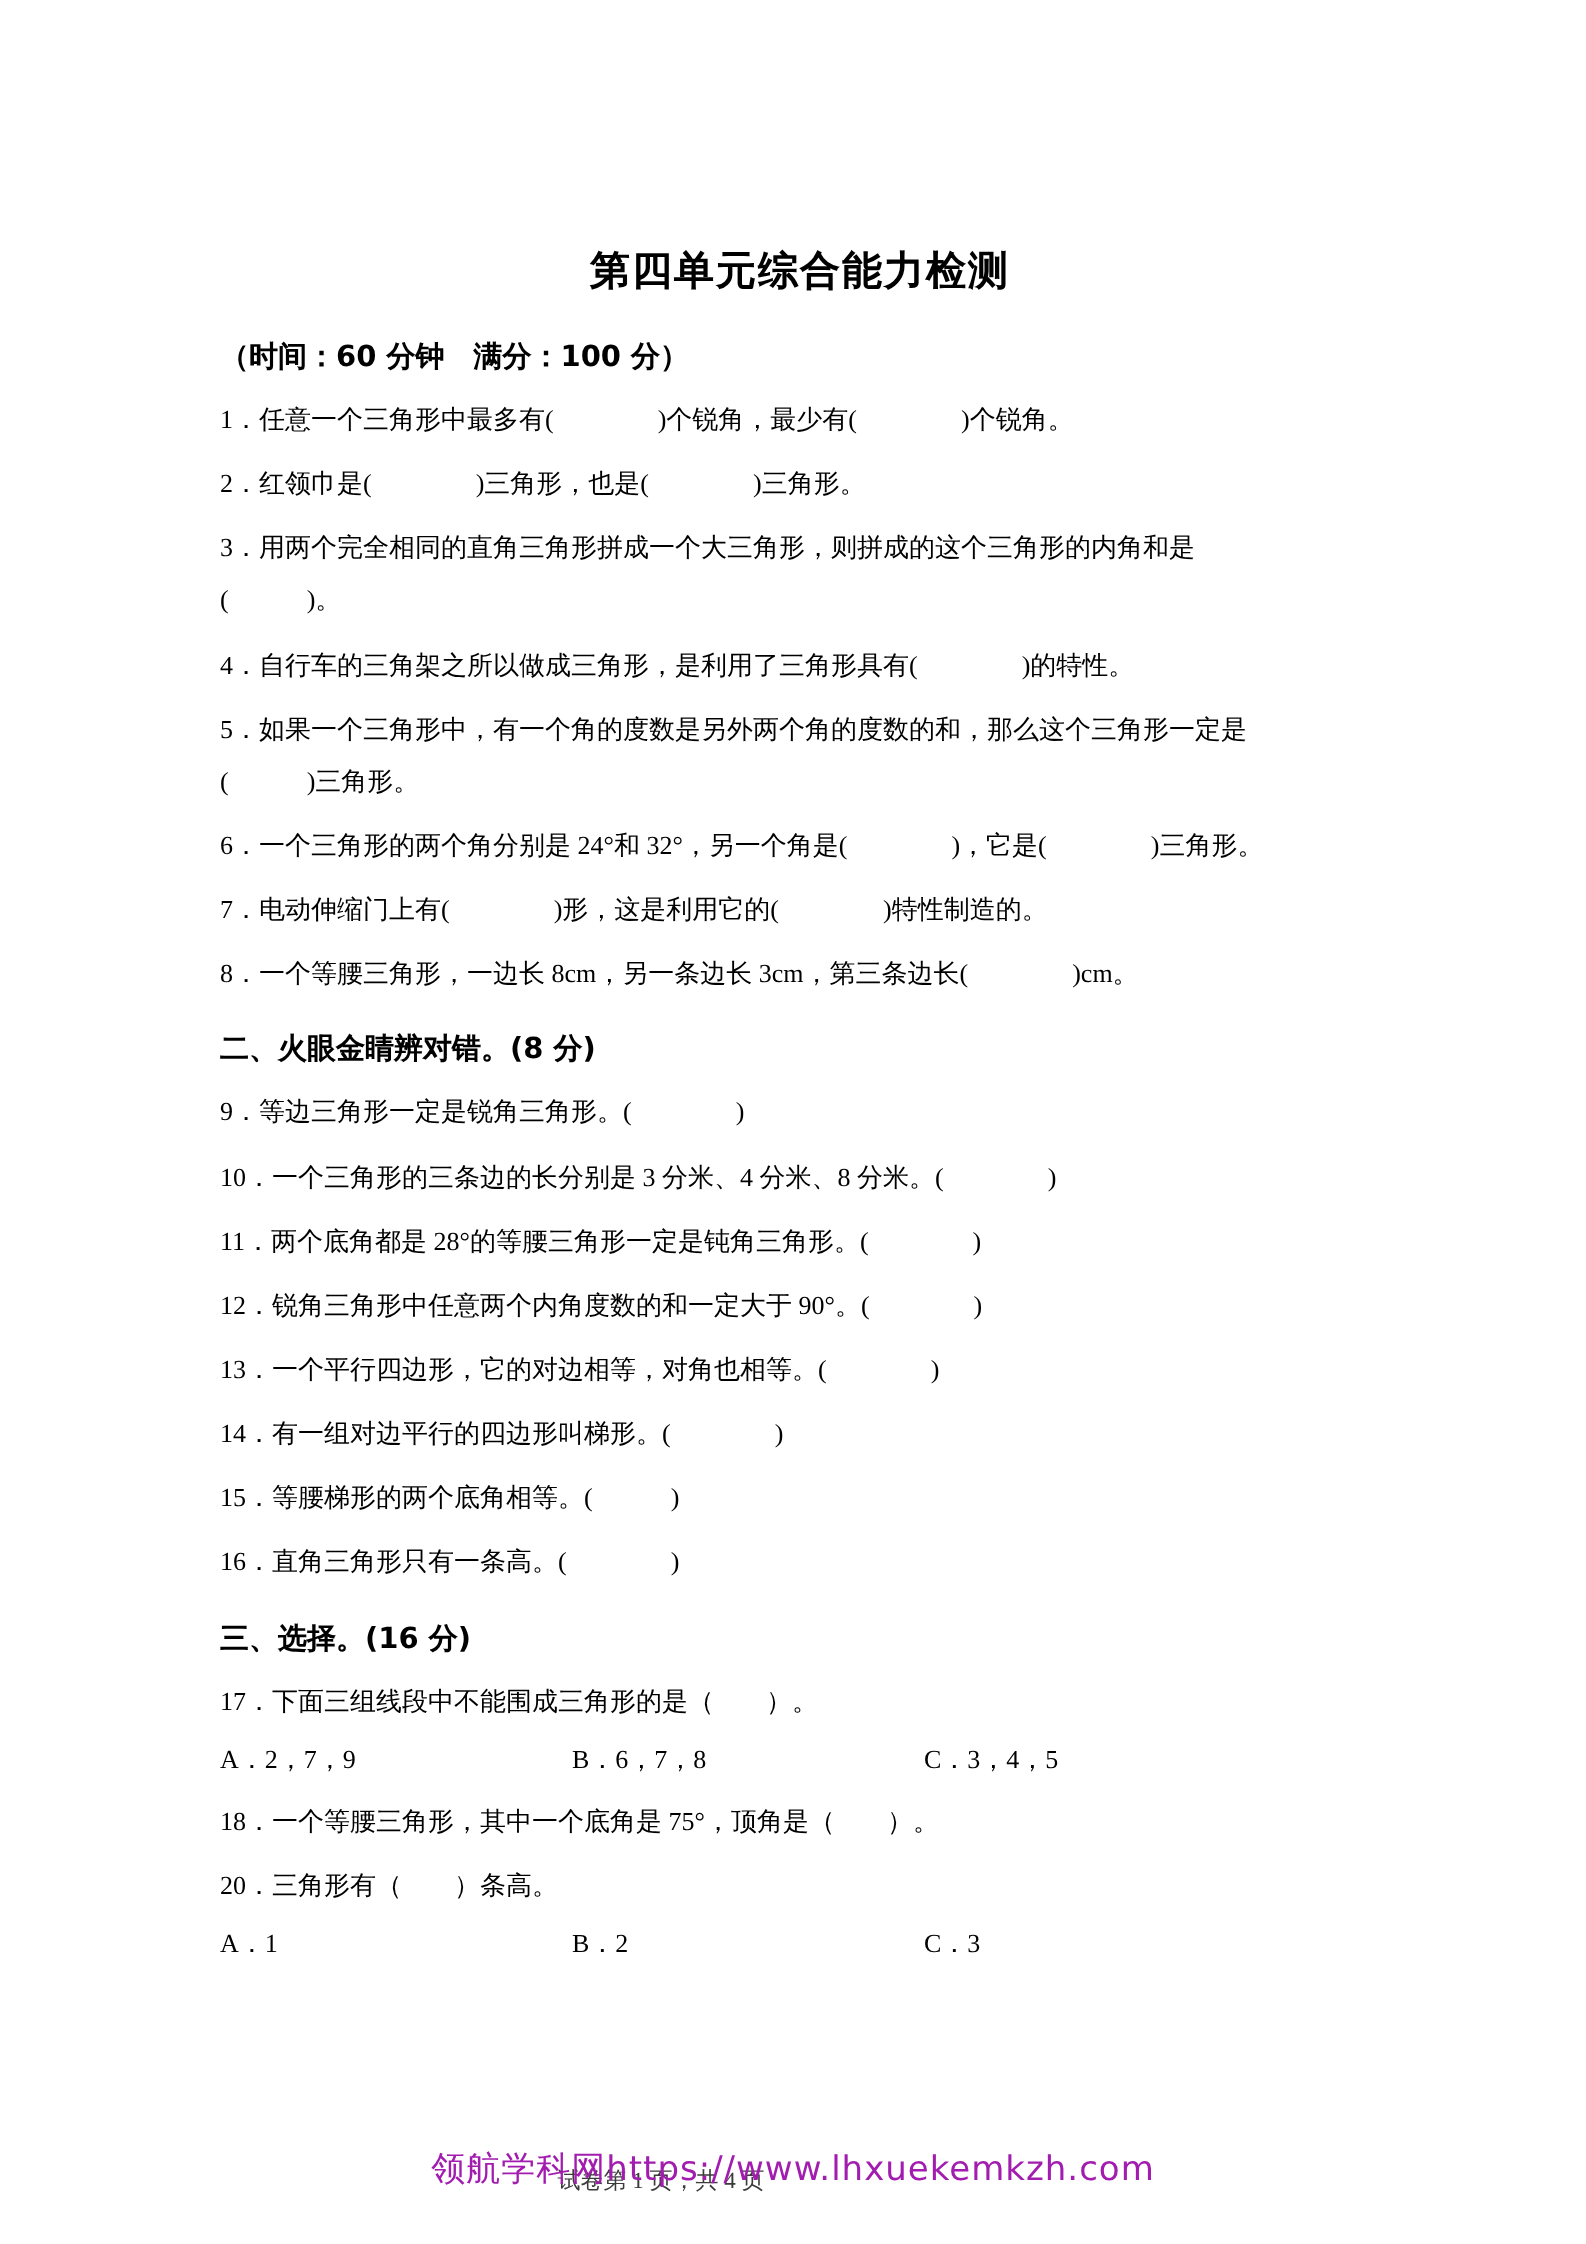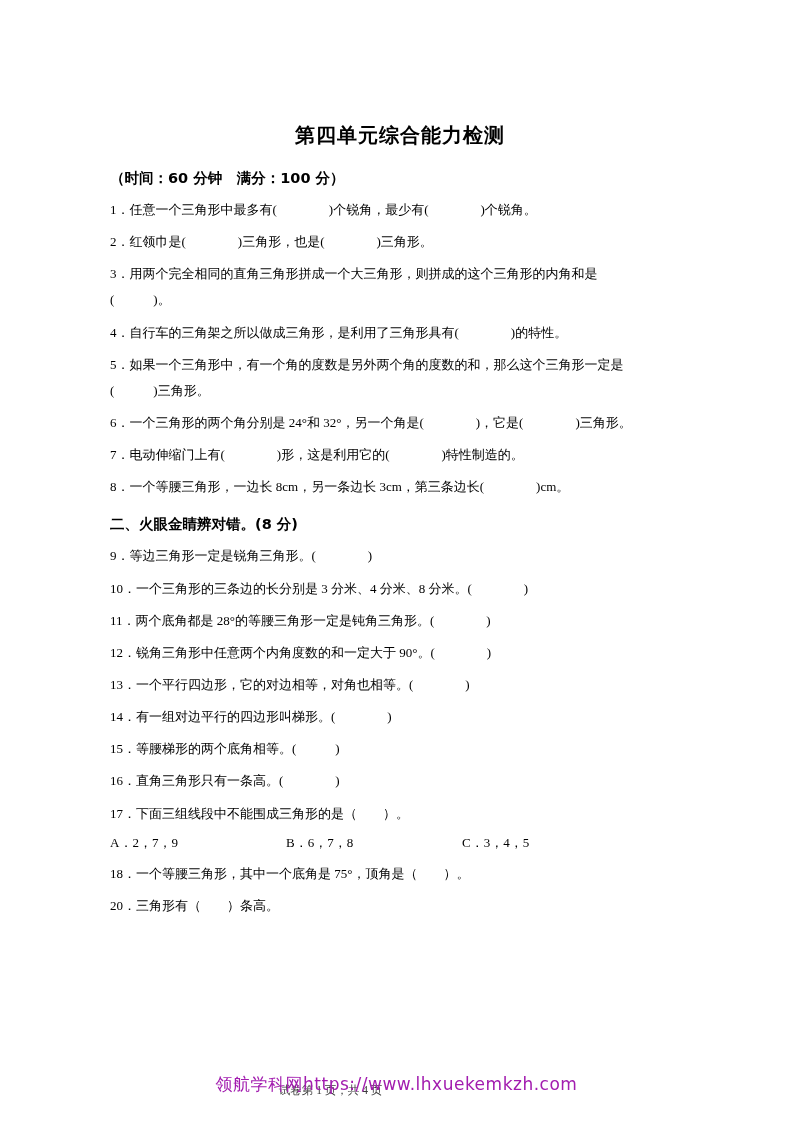--- a/index.html
+++ b/index.html
@@ -116,31 +116,37 @@
     <div class="section-head">二、火眼金睛辨对错。(8 分)</div>
     <div class="q">9．等边三角形一定是锐角三角形。(　　　　)</div>
     <div class="q">10．一个三角形的三条边的长分别是 3 分米、4 分米、8 分米。(　　　　)</div>
     <div class="q">11．两个底角都是 28°的等腰三角形一定是钝角三角形。(　　　　)</div>
     <div class="q">12．锐角三角形中任意两个内角度数的和一定大于 90°。(　　　　)</div>
     <div class="q">13．一个平行四边形，它的对边相等，对角也相等。(　　　　)</div>
     <div class="q">14．有一组对边平行的四边形叫梯形。(　　　　)</div>
     <div class="q">15．等腰梯形的两个底角相等。(　　　)</div>
     <div class="q">16．直角三角形只有一条高。(　　　　)</div>
 
+    <div class="section-head">三、选择。(16 分)</div>
 
     <div class="q">17．下面三组线段中不能围成三角形的是（　　）。</div>
     <div class="choices">
       <span class="opt opt-a">A．2，7，9</span>
       <span class="opt opt-b">B．6，7，8</span>
       <span class="opt opt-c">C．3，4，5</span>
     </div>
 
     <div class="q">18．一个等腰三角形，其中一个底角是 75°，顶角是（　　）。</div>
 
     <div class="q">20．三角形有（　　）条高。</div>
+    <div class="choices">
+      <span class="opt opt-a">A．1</span>
+      <span class="opt opt-b">B．2</span>
+      <span class="opt opt-c">C．3</span>
+    </div>
 
   </div>
 
   <div class="footer">试卷第 1 页，共 4 页</div>
 
   <div class="watermark">
     <span class="wm-cn">领航学科网</span><span class="wm-url">https://www.lhxuekemkzh.com</span>
   </div>
 </div>
 

